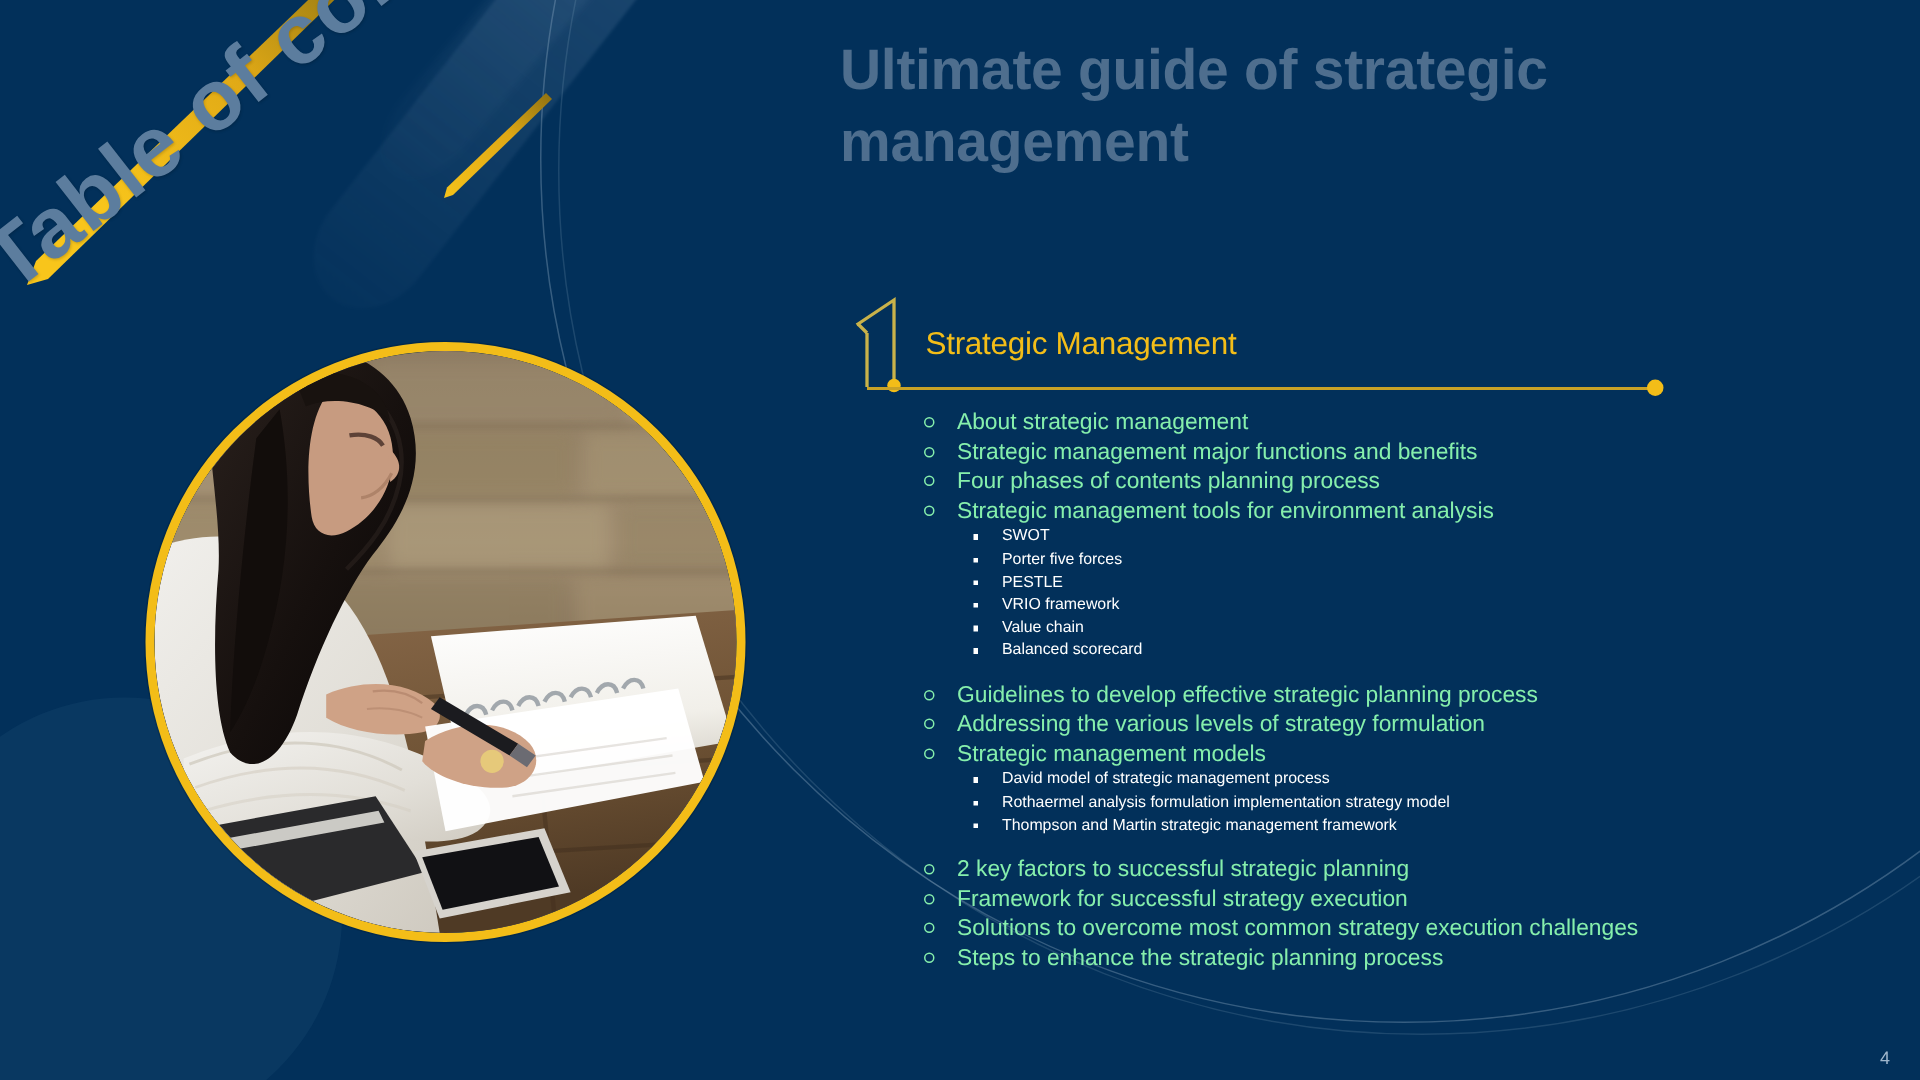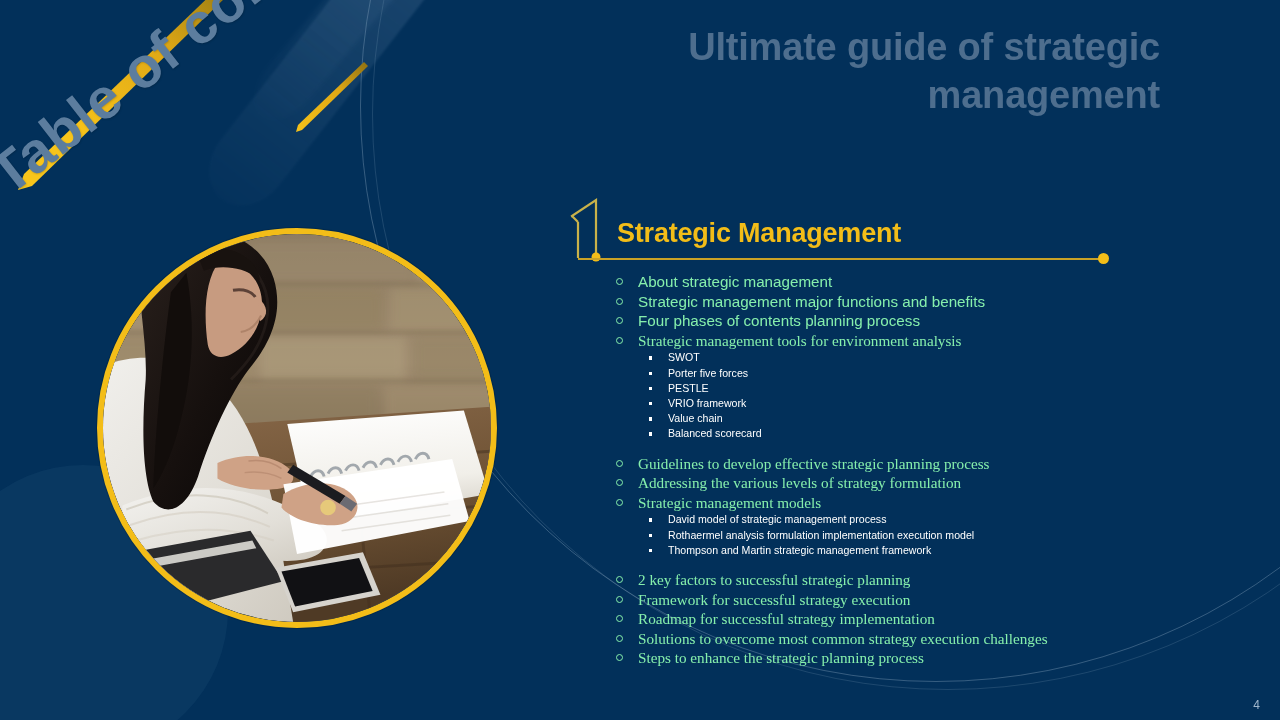--- a/index.html
+++ b/index.html
@@ -129,21 +129,21 @@
     background: #6d5c45;
   }
   .photo-svg { position: absolute; inset: 0; width: 100%; height: 100%; display: block; }
 
   
   .deck-title {
     position: absolute;
     left: 560px;
     top: 24px;
     width: 600px;
-    text-align: right;
+    text-align: left;
     font-size: 38px;
     line-height: 1.25;
     font-weight: bold;
     color: #4e6e8e;
     letter-spacing: -0.2px;
   }
 
   .section-block {
     position: absolute;
     left: 560px;
@@ -159,22 +159,22 @@
     position: absolute;
     left: 2px;
     top: 0px;
     width: 62px;
     height: 74px;
   }
   .section-title {
     position: absolute;
     left: 57px;
     top: 22px;
-    font-size: 27px;
-    font-weight: bold;
+    font-size: 21px;
+    font-weight: normal;
     color: #f3bd18;
     letter-spacing: -0.2px;
   }
   .head-rule {
     position: absolute;
     left: 18px;
     top: 62px;
     width: 524px;
     height: 2px;
     background: #c9a227;
@@ -231,21 +231,21 @@
     content: "";
     position: absolute;
     left: 9px;
     top: 6px;
     width: 3.4px;
     height: 3.4px;
     background: currentColor;
   }
 
   
-  .dim   { color: #2d5d88; font-family: Liberation Serif, serif; }
+  .dim   { color: #2d5d88; }
   .dim2  { color: #2a5070; }
 
   .grp-gap { height: 12px; }
 
   .page-num {
     position: absolute;
     right: 20px;
     bottom: 8px;
     font-size: 12px;
     color: #9fb6cc;
@@ -447,27 +447,26 @@
             <li class="b2 dim2">VRIO framework</li>
             <li class="b2 dim2">Value chain</li>
             <li class="b2 dim2">Balanced scorecard</li>
           </ul>
           <li class="grp-gap"></li>
           <li class="b1 dim">Guidelines to develop effective strategic planning process</li>
           <li class="b1 dim">Addressing the various levels of strategy formulation</li>
           <li class="b1 dim">Strategic management models</li>
           <ul class="lvl2">
             <li class="b2 dim2">David model of strategic management process</li>
-            <li class="b2 dim2">Rothaermel analysis formulation implementation execution model</li>
+            <li class="b2 dim2">Rothaermel analysis formulation implementation strategy model</li>
             <li class="b2 dim2">Thompson and Martin strategic management framework</li>
           </ul>
           <li class="grp-gap"></li>
           <li class="b1 dim">2 key factors to successful strategic planning</li>
           <li class="b1 dim">Framework for successful strategy execution</li>
-          <li class="b1 dim">Roadmap for successful strategy implementation</li>
           <li class="b1 dim">Solutions to overcome most common strategy execution challenges</li>
           <li class="b1 dim">Steps to enhance the strategic planning process</li>
         </ul>
     </div>
   </div>
 
   <div class="page-num">4</div>
 </div>
 
 </body></html>

